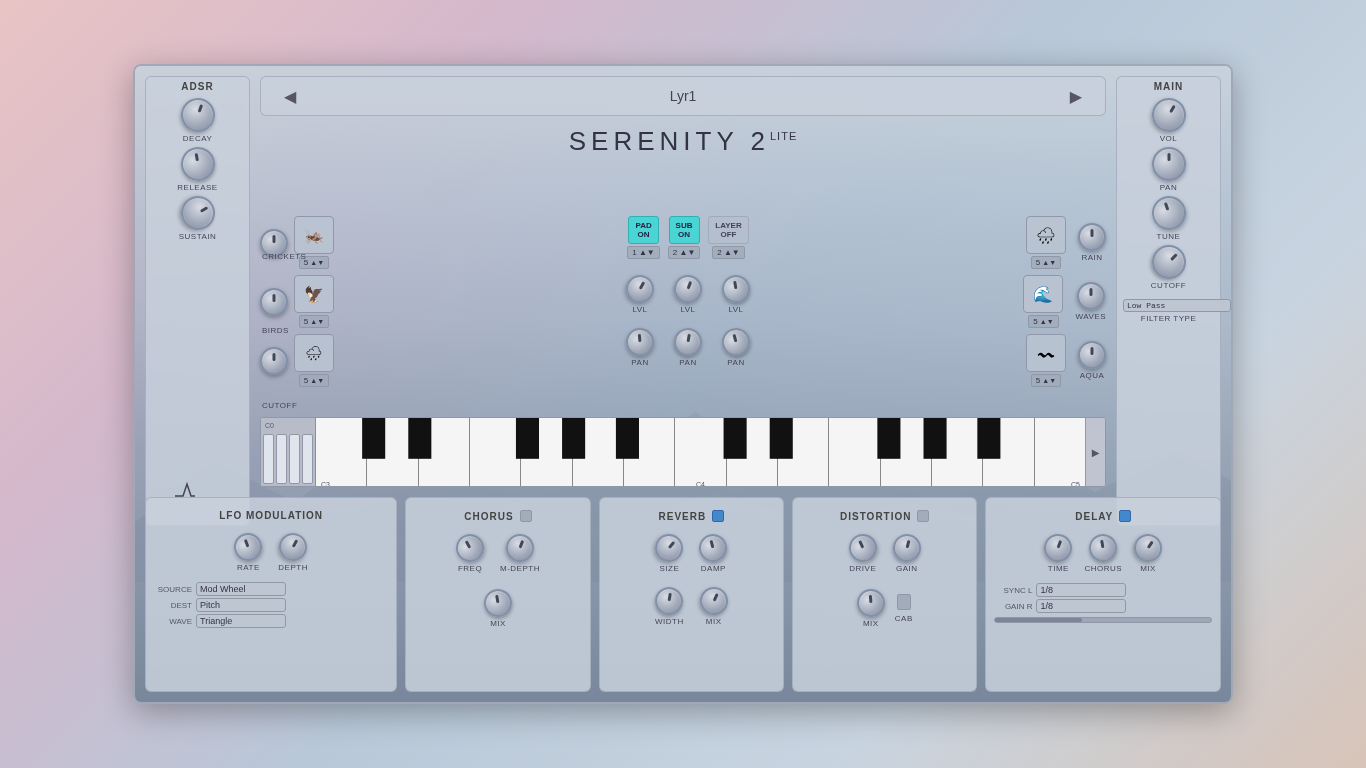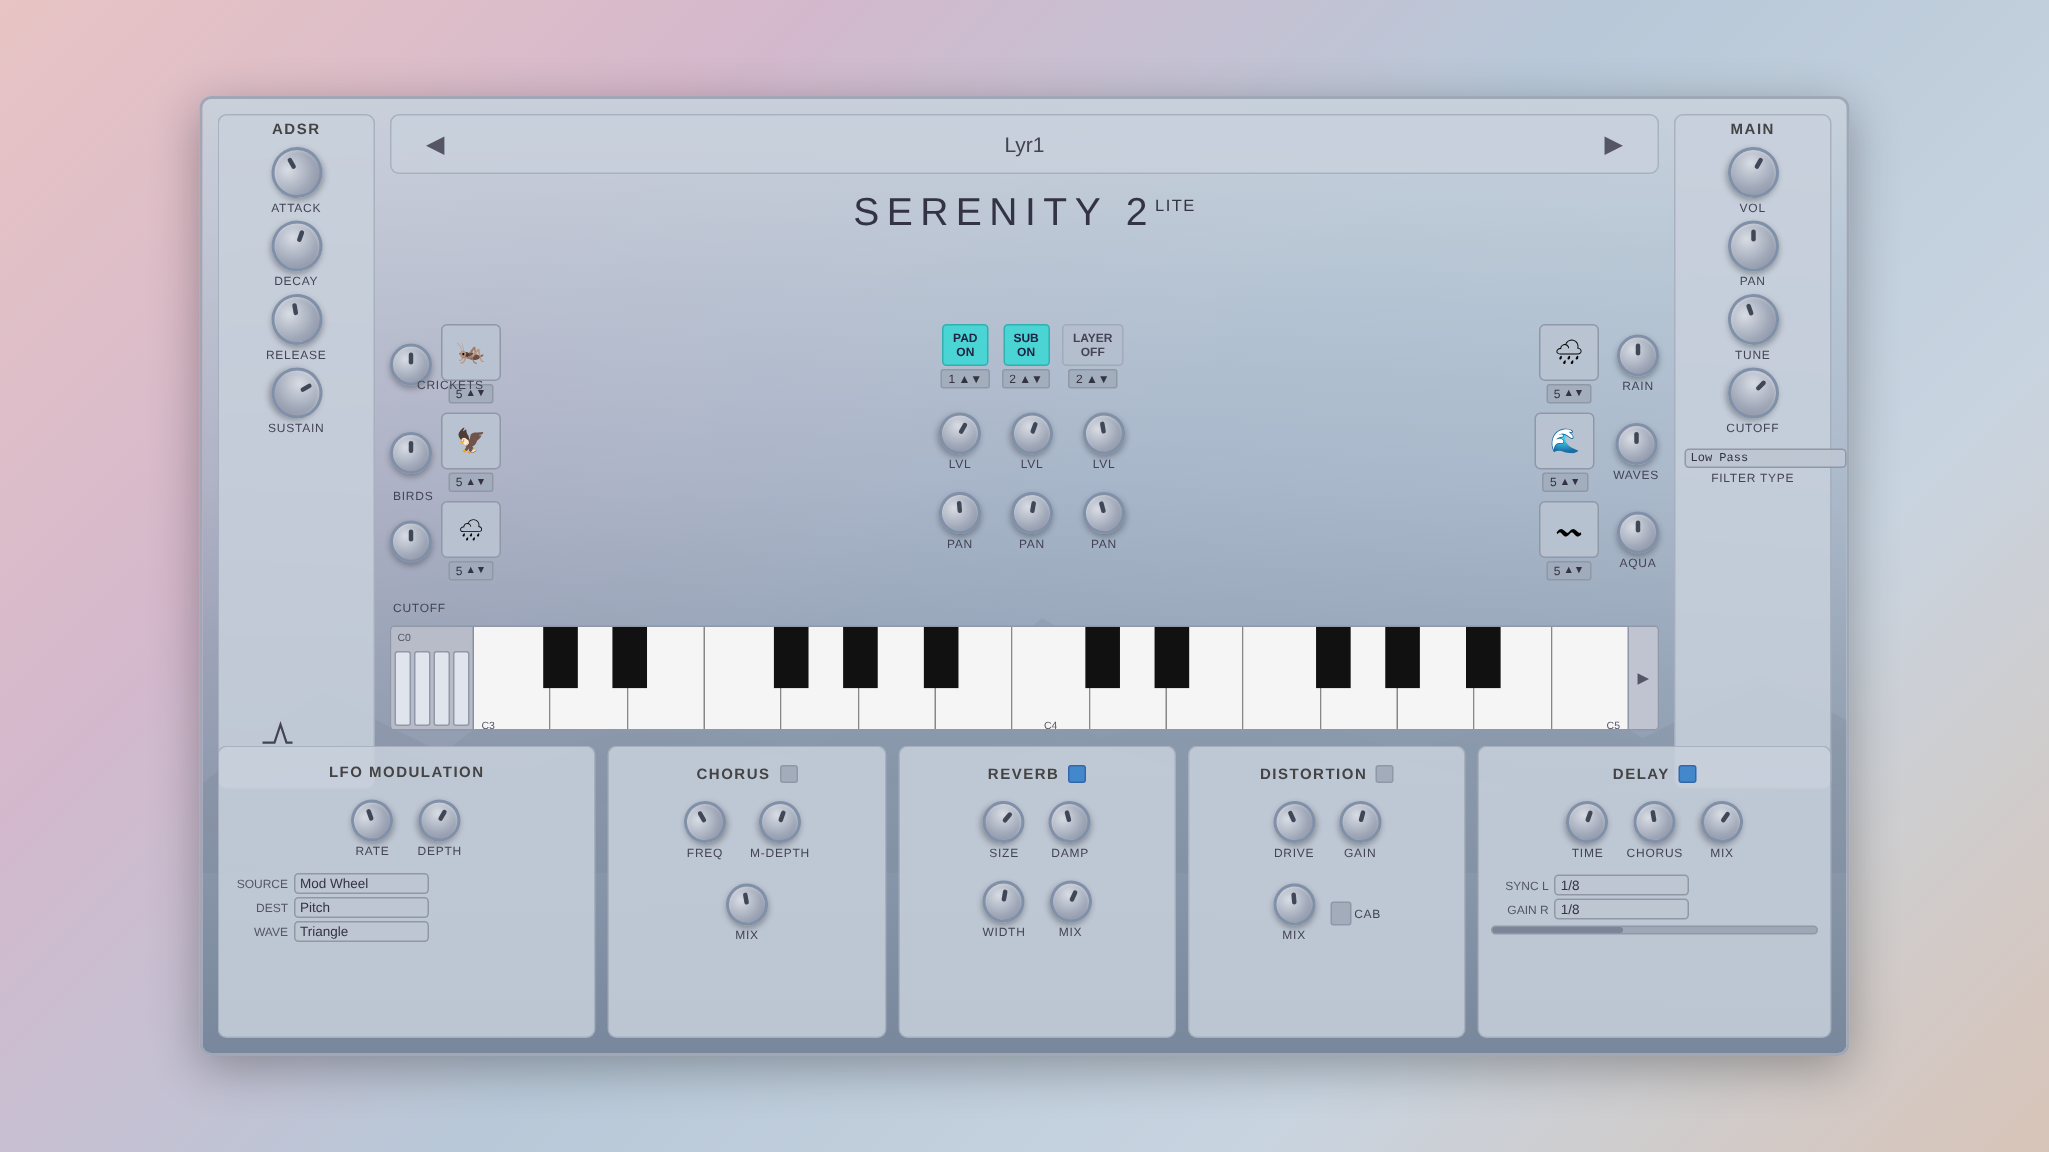--- a/index.html
+++ b/index.html
@@ -343,24 +343,20 @@
     <span class="nav-arrow">▶</span>
   </div>
 
   <div style="position:absolute; top:60px; left:0; right:0; text-align:center; font-size:26px; font-weight:300; color:#334; letter-spacing:5px;">
     <span>SERENITY 2</span><sup style="font-size:11px; letter-spacing:1px; vertical-align:super;">LITE</sup>
   </div>
 
   <div class="panel adsr-panel">
     <div class="panel-title">ADSR</div>
 
-    <div class="knob-container">
-      <div class="knob" style="transform: rotate(-30deg)"></div>
-      <div class="knob-label">ATTACK</div>
-    </div>
 
     <div class="knob-container">
       <div class="knob" style="transform: rotate(20deg)"></div>
       <div class="knob-label">DECAY</div>
     </div>
 
     <div class="knob-container">
       <div class="knob" style="transform: rotate(-10deg)"></div>
       <div class="knob-label">RELEASE</div>
     </div>
@@ -419,21 +415,21 @@
         <div class="knob-container" style="margin:0;">
           <div class="knob knob-sm"></div>
         </div>
         <div style="display:flex; flex-direction:column; align-items:center; gap:2px;">
           <div class="inst-icon">🦗</div>
           <div class="stepper">
             <span>5</span>
             <span style="font-size:7px;">▲▼</span>
           </div>
         </div>
-        <div class="knob-label" style="position:absolute; left:18px; top:34px;text-align:right;">CRICKETS</div>
+        <div class="knob-label" style="position:absolute; left:2px; top:34px;text-align:right;">CRICKETS</div>
       </div>
 
       <div class="inst-row" style="margin-bottom:6px;">
         <div class="knob-container" style="margin:0;">
           <div class="knob knob-sm"></div>
         </div>
         <div style="display:flex; flex-direction:column; align-items:center; gap:2px;">
           <div class="inst-icon">🦅</div>
           <div class="stepper">
             <span>5</span>
@@ -735,21 +731,21 @@
         <div class="knob-container">
           <div class="knob knob-sm" style="transform:rotate(15deg)"></div>
           <div class="knob-label">GAIN</div>
         </div>
       </div>
       <div style="display:flex; justify-content:center; align-items:center; gap:10px; margin-top:8px;">
         <div class="knob-container">
           <div class="knob knob-sm" style="transform:rotate(-5deg)"></div>
           <div class="knob-label">MIX</div>
         </div>
-        <div style="display:flex; flex-direction:row; align-items:center; gap:2px;">
+        <div style="display:flex; flex-direction:column; align-items:center; gap:2px;">
           <div style="width:14px; height:16px; background:rgba(160,170,185,0.9); border:1px solid #9098a8; border-radius:2px;"></div>
           <div class="knob-label">CAB</div>
         </div>
       </div>
     </div>
 
     <div class="effect-panel" style="flex:1.3;">
       <div class="effects-title-row">
         <span class="panel-title" style="padding:0;text-align:right;">DELAY</span>
         <span class="btn-blue"></span>

